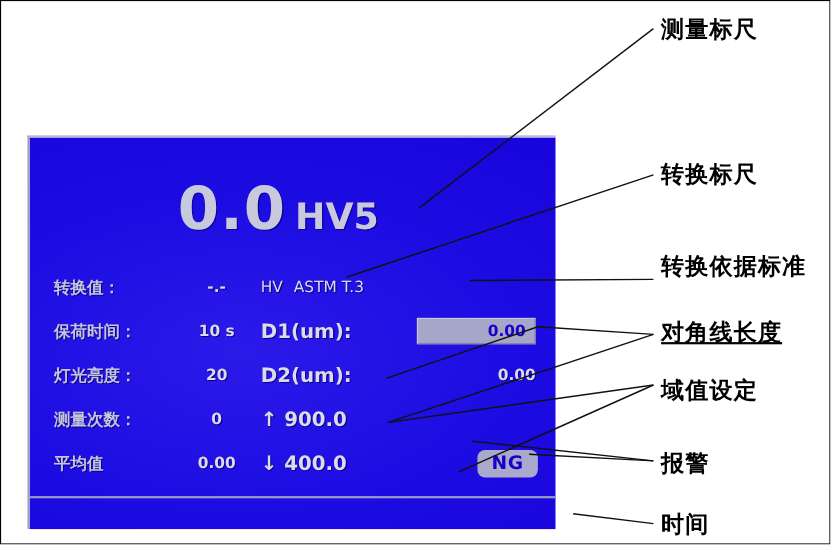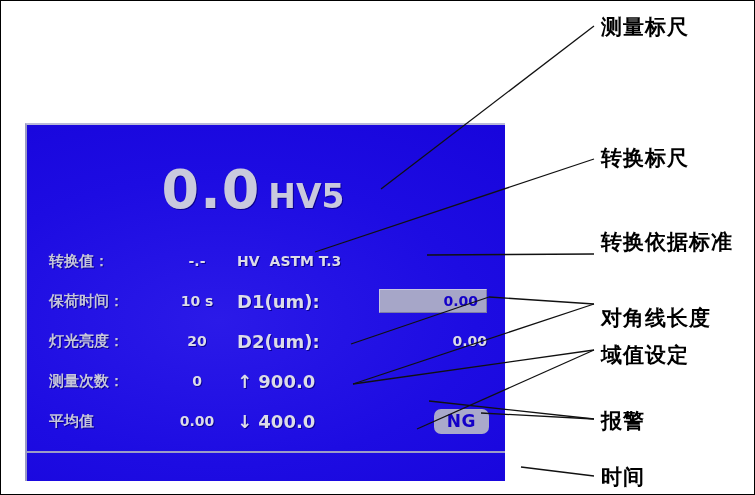--- a/index.html
+++ b/index.html
@@ -107,21 +107,21 @@
     font-weight: bold;
     text-shadow: 1px 1px 0 #0a0090;
     white-space: nowrap;
     padding-right: 8px;
   }
   
   .cell-std {
     flex: 1;
     color: #dcdce8;
     font-size: 14px;
-    font-weight: bold;
+    font-weight: normal;
     text-shadow: 1px 1px 0 #0a0090;
     white-space: nowrap;
     padding-left: 4px;
   }
   .cell-std .gap { display: inline-block; width: 10px; }
 
   
   .field-box {
     display: inline-block;
     background: #a6a6c8;
@@ -268,19 +268,19 @@
         <line x1="462" y1="412" x2="575" y2="418" stroke="#111111" stroke-width="1.3"></line>
         <line x1="502" y1="466" x2="575" y2="475" stroke="#111111" stroke-width="1.3"></line>
         <line x1="470" y1="296" x2="332" y2="343" stroke="#111111" stroke-width="1.3"></line>
         <line x1="575" y1="303" x2="334" y2="383" stroke="#111111" stroke-width="1.3"></line>
         <line x1="575" y1="349" x2="398" y2="428" stroke="#111111" stroke-width="1.3"></line>
         <line x1="575" y1="418" x2="410" y2="400" stroke="#111111" stroke-width="1.3"></line>
       </svg>
   <div class="note" style="left: 582px; top: 12px;">测量标尺</div>
       <div class="note" style="left: 582px; top: 143px;">转换标尺</div>
       <div class="note" style="left: 582px; top: 227px;">转换依据标准</div>
-      <div class="note" style="left: 582px; top: 303px;">对角线长度</div>
+      <div class="note" style="left: 582px; top: 287px; text-decoration: underline;">对角线长度</div>
       <div class="note" style="left: 582px; top: 340px;">域值设定</div>
       <div class="note" style="left: 582px; top: 406px;">报警</div>
       <div class="note" style="left: 582px; top: 462px; text-align: right;">时间</div>
     </div>
 
 </div>
 
 </body></html>

